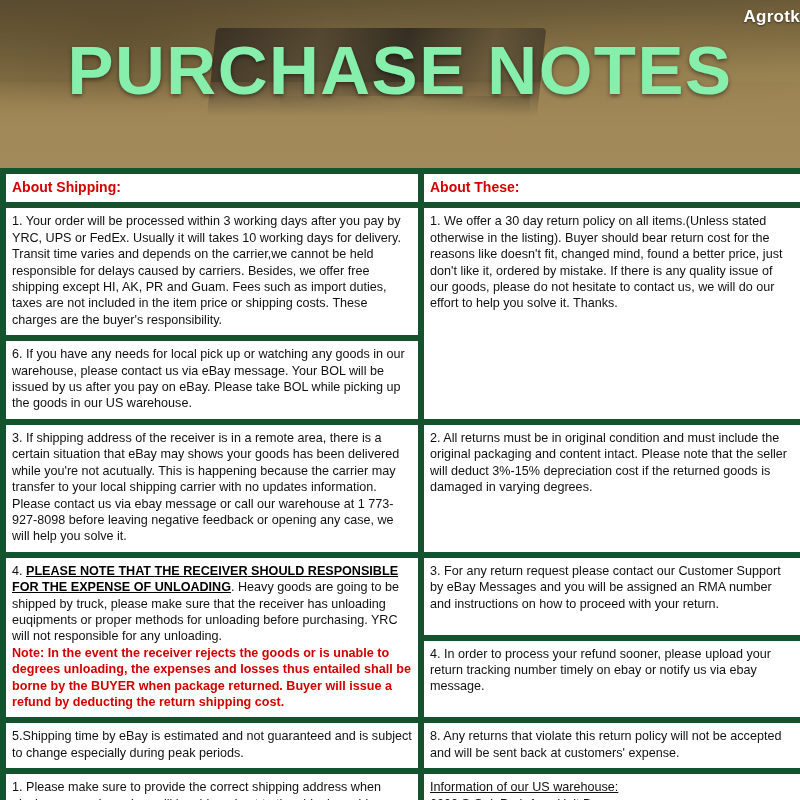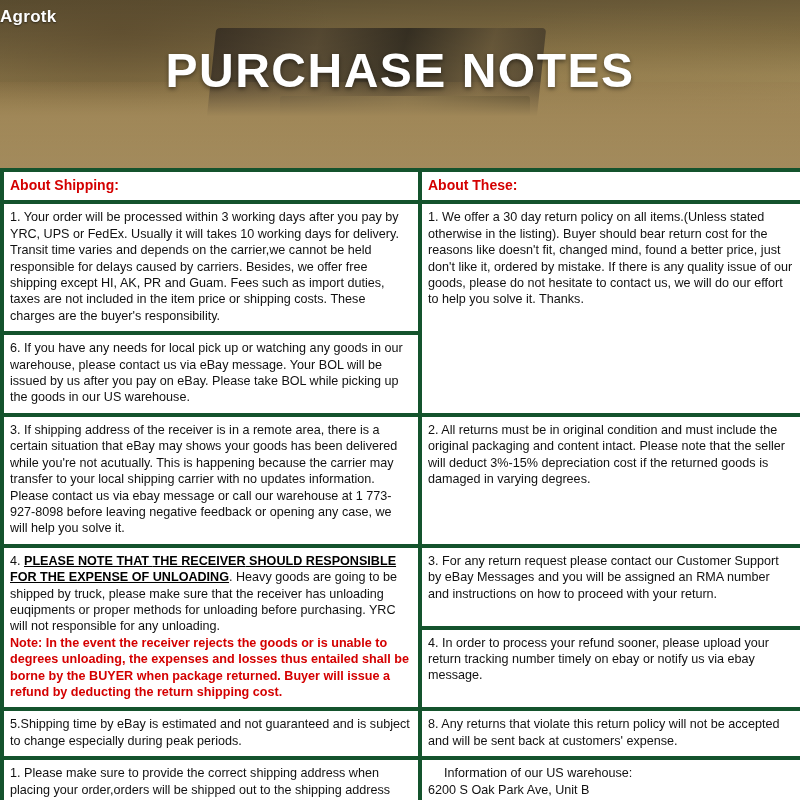--- a/index.html
+++ b/index.html
@@ -67,52 +67,52 @@
   .banner-shade {
     position: absolute;
     inset: 0;
     background: linear-gradient(180deg, rgba(0,0,0,0.18) 0%, rgba(0,0,0,0.02) 45%, rgba(0,0,0,0.10) 100%);
   }
   .brand {
     position: absolute;
     top: 7px;
     left: 0;
     width: 100%;
-    text-align: left;
+    text-align: right;
     font-size: 17px;
     font-weight: bold;
     color: #ffffff;
     letter-spacing: 0.3px;
     text-shadow: 0 1px 2px rgba(0,0,0,0.55);
   }
   .banner-title {
     position: absolute;
     top: 38px;
     left: 0;
     width: 100%;
     text-align: center;
-    font-size: 48px;
+    font-size: 69px;
     line-height: 66px;
     font-weight: bold;
-    color: #ffffff;
+    color: #86efac;
     letter-spacing: 1.5px;
     text-shadow: 0 2px 4px rgba(0,0,0,0.45);
     white-space: nowrap;
   }
 
   
   .notes-table {
     border-collapse: collapse;
     table-layout: fixed;
     width: 800px;
     border: 1px solid #6b6b6b;
     border-top: none;
   }
   .notes-table td {
-    border: 4px solid #14532d;
+    border: 6px solid #14532d;
     vertical-align: top;
     padding: 5px 6px 7px 6px;
     font-size: 12.6px;
     line-height: 16.4px;
     color: #111111;
   }
   .col-left { width: 418px; }
   .col-right { width: 382px; }
 
   .section-head {
@@ -123,21 +123,21 @@
   .red {
     color: #d40000;
     font-weight: bold;
   }
   .red-underline {
     color: #000000;
     font-weight: bold;
     text-decoration: underline;
   }
   .plain-underline {
-    margin-left: 16px;
+    text-decoration: underline;
   }
   b { font-weight: normal; }
   p { margin: 0; }
   .cellpad-lg { padding-top: 7px; }
 </style>
 </head>
 <body>
 
 <div class="page">
 

